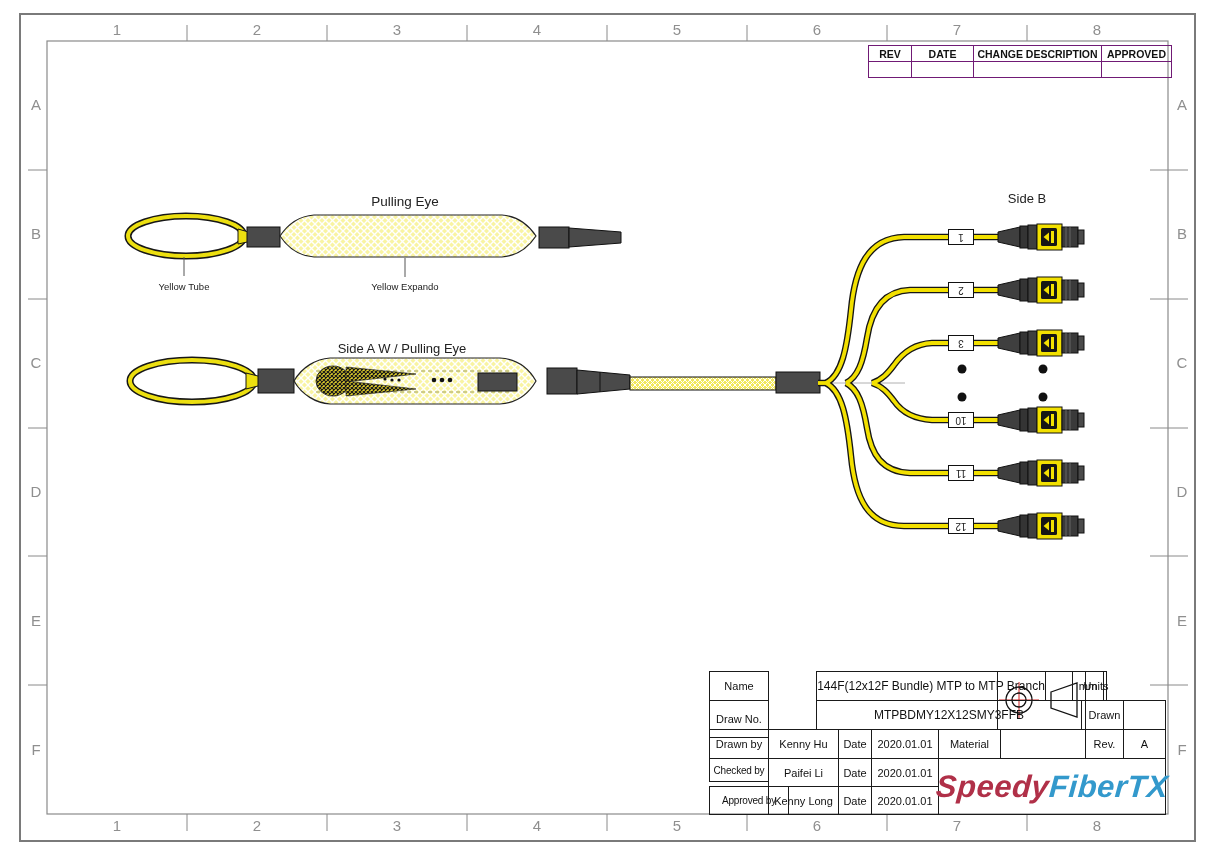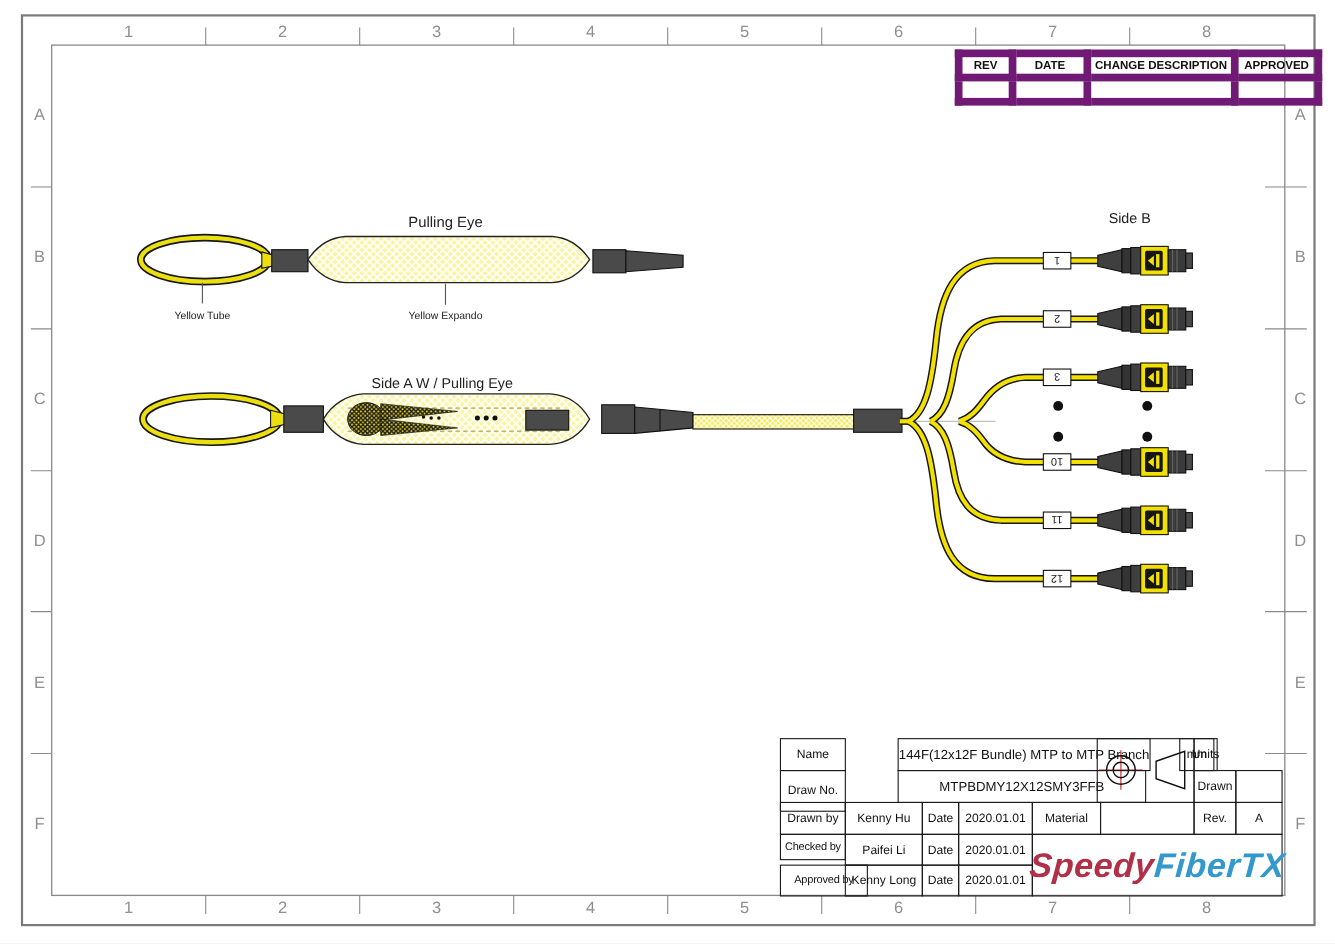--- a/index.html
+++ b/index.html
@@ -3,21 +3,21 @@
 <meta charset="utf-8">
 <style>
   html,body{margin:0;padding:0;background:#e8e8e8;}
   .sheet{position:relative;width:1214px;height:858px;background:#ffffff;overflow:hidden;
          font-family:"Liberation Sans",sans-serif;}
   svg.draw{position:absolute;left:0;top:0;z-index:1;}
   svg text{font-family:"Liberation Sans",sans-serif;fill:#222;}
   .glabel{position:absolute;z-index:2;color:#8f8f8f;font-size:15px;line-height:16px;text-align:center;}
   
   table.revtab{position:absolute;left:868px;top:45px;z-index:2;border-collapse:collapse;table-layout:fixed;}
-  table.revtab th,table.revtab td{border:7px solid #701a75;padding:0;font-size:10.5px;font-weight:bold;
+  table.revtab th,table.revtab td{border:1px solid #701a75;padding:0;font-size:10.5px;font-weight:bold;
          text-align:center;height:15px;color:#111;}
   
   .tbc{position:absolute;z-index:2;border:1px solid #1a1a1a;box-sizing:border-box;
        display:flex;align-items:center;justify-content:center;font-size:11px;color:#111;background:transparent;}
   .tbc.lab{font-weight:normal;}
   .tbc.sm{font-size:10px;letter-spacing:-0.2px;}
   .tbc.big{font-size:12px;margin-left:48px;}
   .logo{font-style:italic;font-weight:bold;font-size:31px;letter-spacing:0.5px;white-space:nowrap;
         transform:skewX(-4deg);}
   .logo .p1{color:#b03048;}
@@ -288,21 +288,21 @@
           <td></td>
           <td></td>
     </tr>
   </tbody>
     </table>
 
   <div>
     <div class="tbc lab" style="left:709px;top:671px;width:60px;height:30px">Name</div>
     <div class="tbc big" style="left:768px;top:671px;width:230px;height:30px">144F(12x12F Bundle) MTP to MTP Branch</div>
     <div class="tbc lab" style="left:709px;top:700px;width:60px;height:38px">Draw No.</div>
-    <div class="tbc big" style="left:768px;top:700px;width:226px;height:30px">MTPBDMY12X12SMY3FFB</div>
+    <div class="tbc big" style="left:768px;top:700px;width:266px;height:30px">MTPBDMY12X12SMY3FFB</div>
     <div class="tbc" style="left:997px;top:671px;width:89px;height:59px"></div>
     <div class="tbc lab" style="left:1085px;top:671px;width:22px;height:30px">Units</div>
     <div class="tbc" style="left:1072px;top:671px;width:32px;height:30px">mm</div>
     <div class="tbc lab" style="left:1085px;top:700px;width:39px;height:30px">Drawn</div>
     <div class="tbc" style="left:1123px;top:700px;width:43px;height:30px"></div>
 
     <div class="tbc lab" style="left:709px;top:729px;width:60px;height:30px">Drawn by</div>
     <div class="tbc" style="left:768px;top:729px;width:71px;height:30px">Kenny Hu</div>
     <div class="tbc lab" style="left:838px;top:729px;width:34px;height:30px">Date</div>
     <div class="tbc" style="left:871px;top:729px;width:68px;height:30px">2020.01.01</div>

